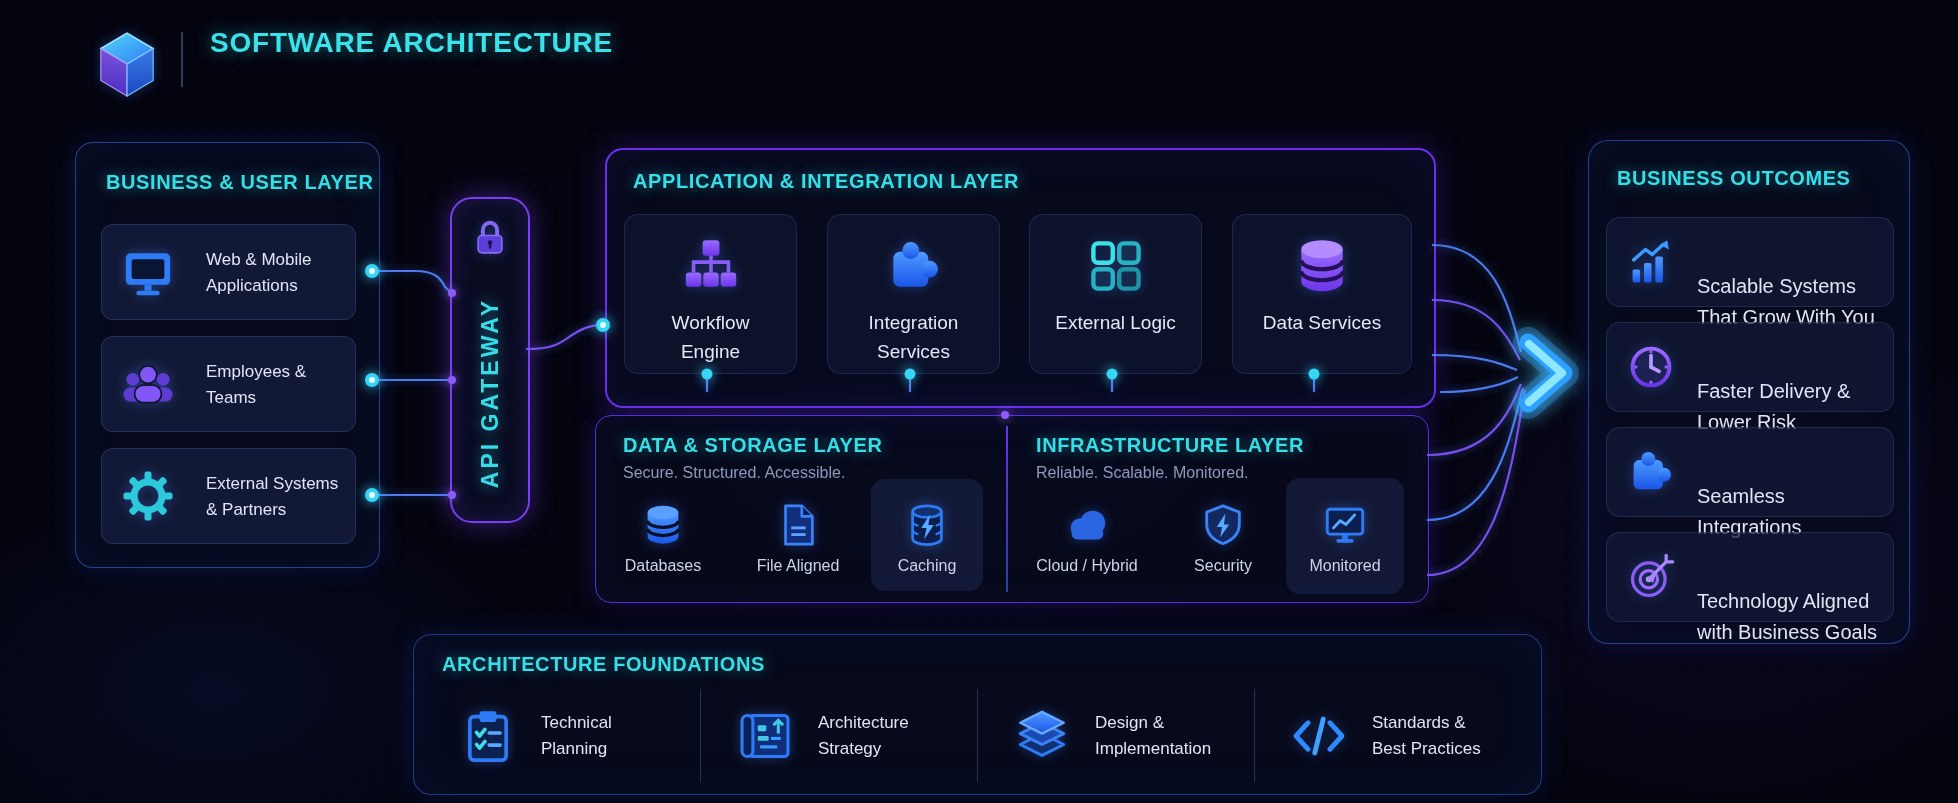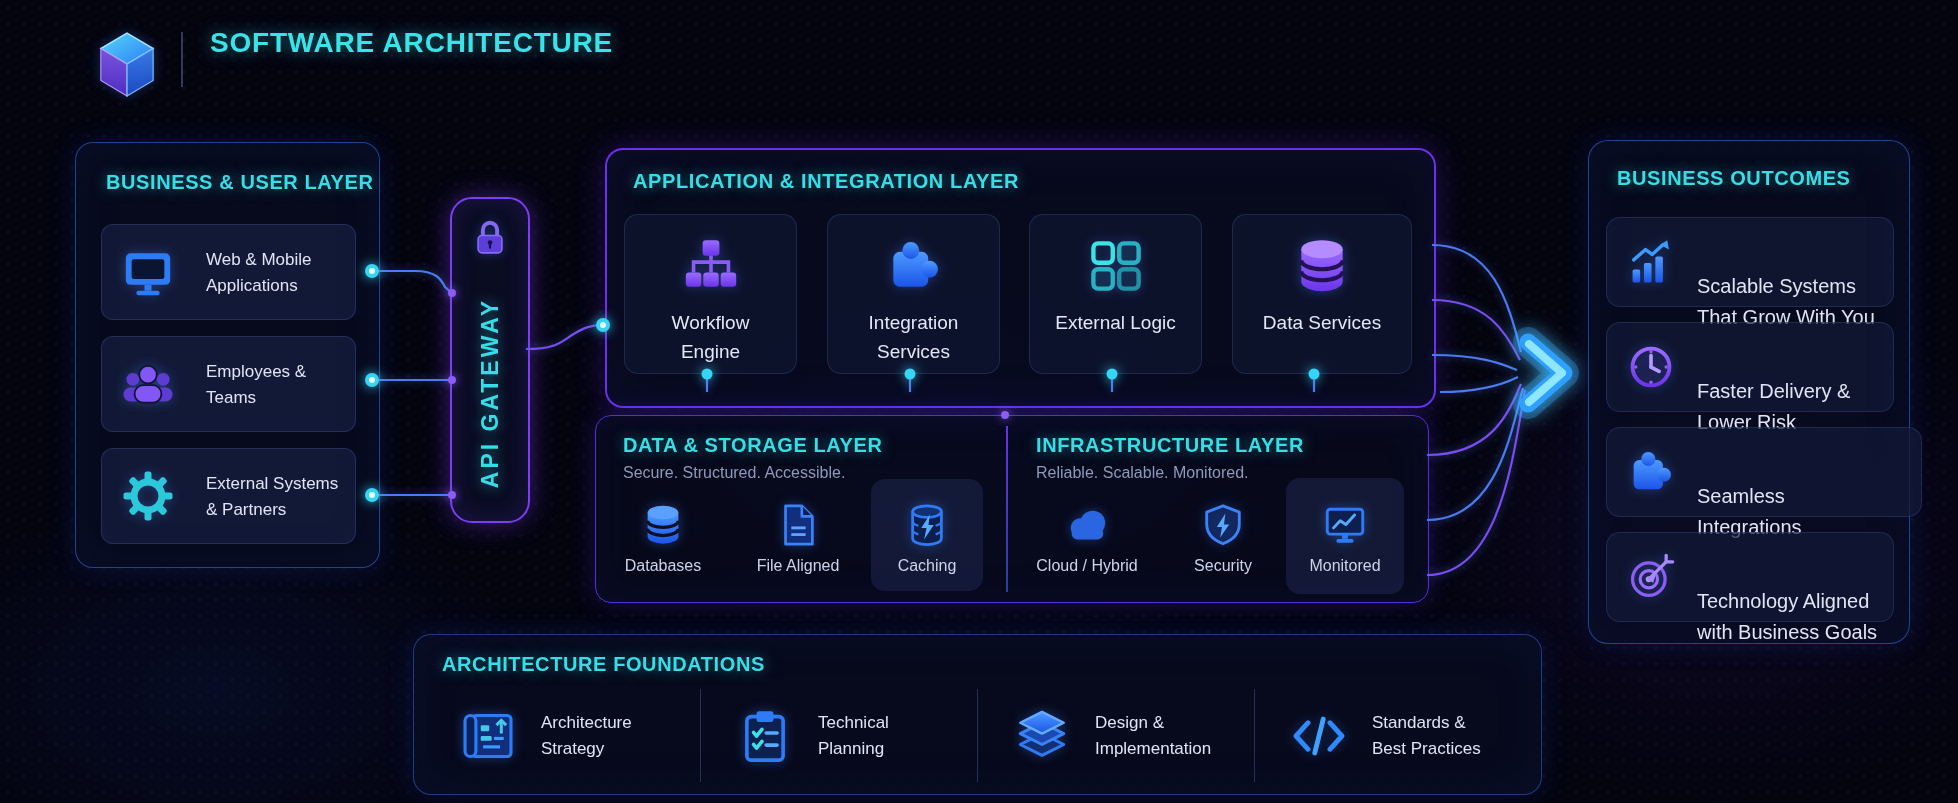--- a/index.html
+++ b/index.html
@@ -66,21 +66,21 @@
   #panel-foundations{left:413px;top:634px;width:1127px;height:159px;border:1.5px solid rgba(58,110,220,.5);}
   #panel-foundations .layer-title{left:28px;top:18px;}
   .fo-row{position:absolute;left:10px;right:10px;top:54px;bottom:12px;display:flex;}
   .fo-item{flex:1;display:flex;align-items:center;justify-content:center;gap:24px;}
   .fo-item + .fo-item{border-left:1px solid rgba(90,110,190,.38);}
   .fo-lbl{font-size:17px;color:#e0e5f4;line-height:1.5;width:124px;}
   
   #panel-outcomes{left:1588px;top:140px;width:320px;height:502px;border-radius:20px;}
   #panel-outcomes .layer-title{left:28px;top:26px;}
   .oc-card{position:absolute;left:17px;width:286px;height:88px;background:rgba(18,25,56,.7);border:1px solid rgba(100,130,220,.2);border-radius:14px;}
-  .oc-c0{top:76px;} .oc-c1{top:181px;} .oc-c2{top:286px;padding-left:28px;} .oc-c3{top:391px;}
+  .oc-c0{top:76px;} .oc-c1{top:181px;} .oc-c2{top:286px;} .oc-c3{top:391px;}
   .oc-card .icon{position:absolute;left:18px;top:50%;transform:translateY(-50%);}
   .oc-card .lbl{position:absolute;left:90px;top:50%;transform:translateY(-50%);font-size:20px;color:#e0e5f4;line-height:1.55;width:192px;margin-top:40px;}
   
   #connector-layer{position:absolute;left:0;top:0;z-index:40;pointer-events:none;}
   .panelz{z-index:10;}
 </style>
 </head>
 <body>
 
 <div id="canvas">
@@ -297,41 +297,41 @@
       <div class="lbl">Monitored</div>
     </div>
   </div>
 
   <div id="panel-foundations" class="layer-panel panelz">
     <div class="layer-title">ARCHITECTURE FOUNDATIONS</div>
     <div class="fo-row">
 
       <div class="fo-item">
         <svg class="icon" width="58" height="58" viewBox="0 0 48 48">
+          <rect x="9" y="8" width="30" height="36" rx="3.5" fill="#0c2150" stroke="#2e7bf6" stroke-width="3"></rect>
+          <rect x="17" y="3.5" width="14" height="9" rx="2" fill="#2e7bf6"></rect>
+          <polyline points="14.5,21 17,24 21.5,18.5" stroke="#3ddfe8" stroke-width="3" fill="none" stroke-linecap="round" stroke-linejoin="round"></polyline>
+          <line x1="25" y1="21.5" x2="34" y2="21.5" stroke="#55aaff" stroke-width="3" stroke-linecap="round"></line>
+          <polyline points="14.5,31 17,34 21.5,28.5" stroke="#3ddfe8" stroke-width="3" fill="none" stroke-linecap="round" stroke-linejoin="round"></polyline>
+          <line x1="25" y1="31.5" x2="34" y2="31.5" stroke="#55aaff" stroke-width="3" stroke-linecap="round"></line>
+        </svg>
+        <div class="fo-lbl">Technical Planning</div>
+      </div>
+
+      <div class="fo-item">
+        <svg class="icon" width="58" height="58" viewBox="0 0 48 48">
           <rect x="11" y="7" width="32" height="34" rx="3" fill="#102e7a" stroke="#2e7bf6" stroke-width="2.6"></rect>
           <rect x="5" y="7" width="9" height="34" rx="4.5" fill="#0a2058" stroke="#2e7bf6" stroke-width="2.6"></rect>
           <rect x="18" y="15" width="7" height="5" rx="1" fill="#45c8e8"></rect>
           <rect x="18" y="24" width="9" height="4" rx="1" fill="#45c8e8"></rect>
           <line x1="29" y1="26" x2="37" y2="26" stroke="#3b9cff" stroke-width="2.6"></line>
           <line x1="20" y1="33" x2="34" y2="33" stroke="#3b9cff" stroke-width="2.6"></line>
           <path d="M35,22 V12 M31,15 l4,-4 4,4" stroke="#45c8e8" stroke-width="2.5" fill="none"></path>
         </svg>
         <div class="fo-lbl">Architecture Strategy</div>
-      </div>
-
-      <div class="fo-item">
-        <svg class="icon" width="58" height="58" viewBox="0 0 48 48">
-          <rect x="9" y="8" width="30" height="36" rx="3.5" fill="#0c2150" stroke="#2e7bf6" stroke-width="3"></rect>
-          <rect x="17" y="3.5" width="14" height="9" rx="2" fill="#2e7bf6"></rect>
-          <polyline points="14.5,21 17,24 21.5,18.5" stroke="#3ddfe8" stroke-width="3" fill="none" stroke-linecap="round" stroke-linejoin="round"></polyline>
-          <line x1="25" y1="21.5" x2="34" y2="21.5" stroke="#55aaff" stroke-width="3" stroke-linecap="round"></line>
-          <polyline points="14.5,31 17,34 21.5,28.5" stroke="#3ddfe8" stroke-width="3" fill="none" stroke-linecap="round" stroke-linejoin="round"></polyline>
-          <line x1="25" y1="31.5" x2="34" y2="31.5" stroke="#55aaff" stroke-width="3" stroke-linecap="round"></line>
-        </svg>
-        <div class="fo-lbl">Technical Planning</div>
       </div>
 
       <div class="fo-item">
         <svg class="icon" width="58" height="58" viewBox="0 0 48 48">
           <polygon points="24,22 6,31 24,40 42,31" fill="#123070" stroke="#2e7bf6" stroke-width="2.4" stroke-linejoin="round"></polygon>
           <polygon points="24,13 6,22 24,31 42,22" fill="#1a49b0" stroke="#3b82f6" stroke-width="2.4" stroke-linejoin="round"></polygon>
           <polygon points="24,4 6,13 24,22 42,13" fill="url(#gb)" stroke="#66aaff" stroke-width="2" stroke-linejoin="round"></polygon>
         </svg>
         <div class="fo-lbl">Design &amp; Implementation</div>
       </div>

